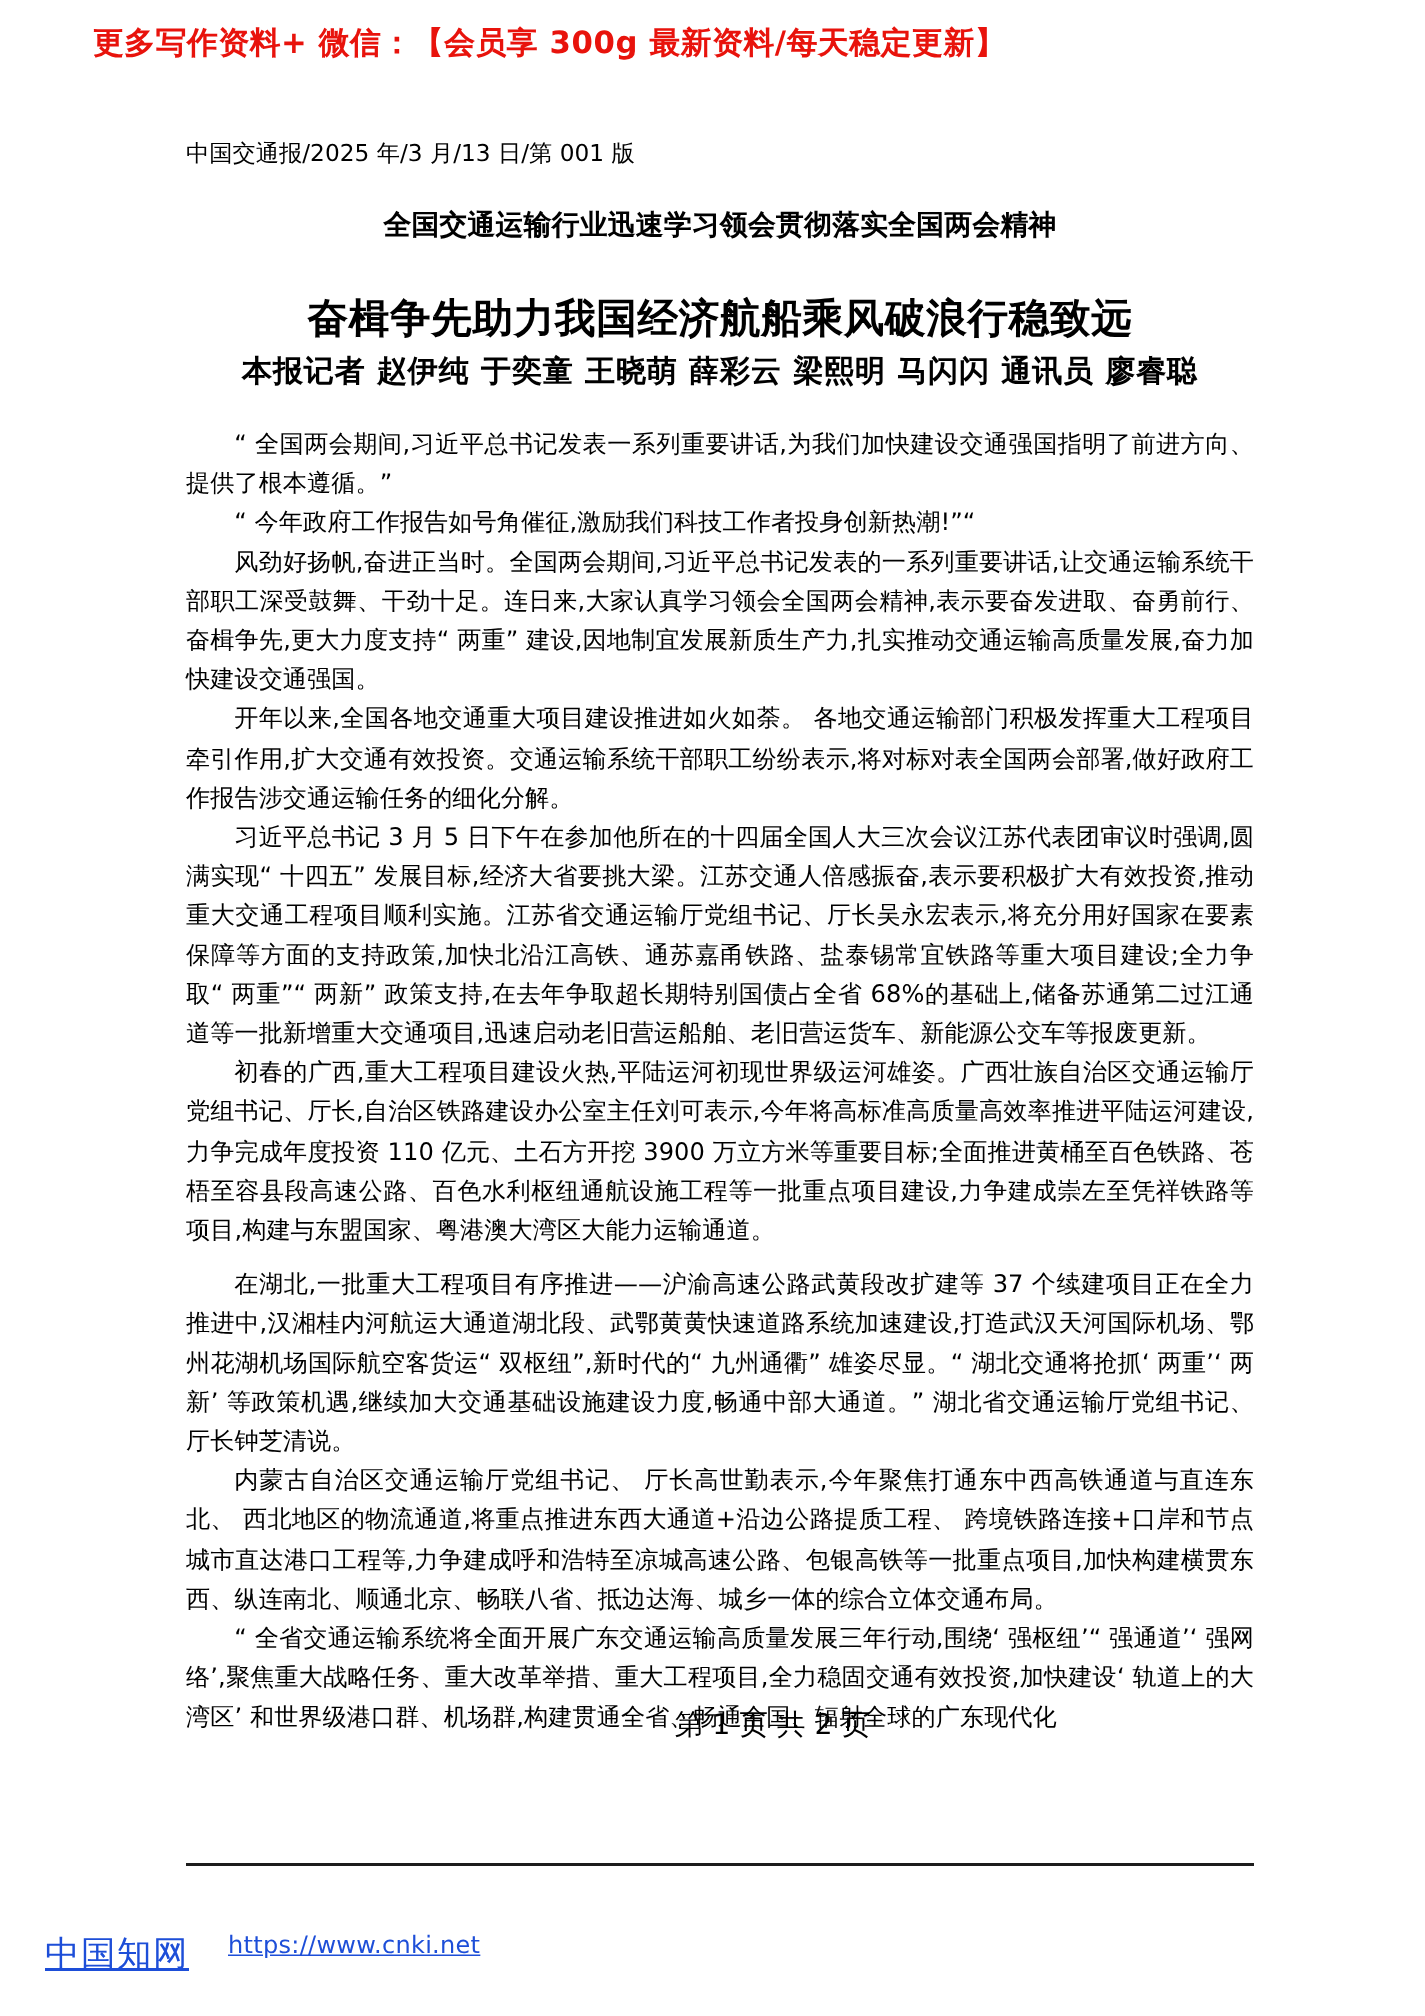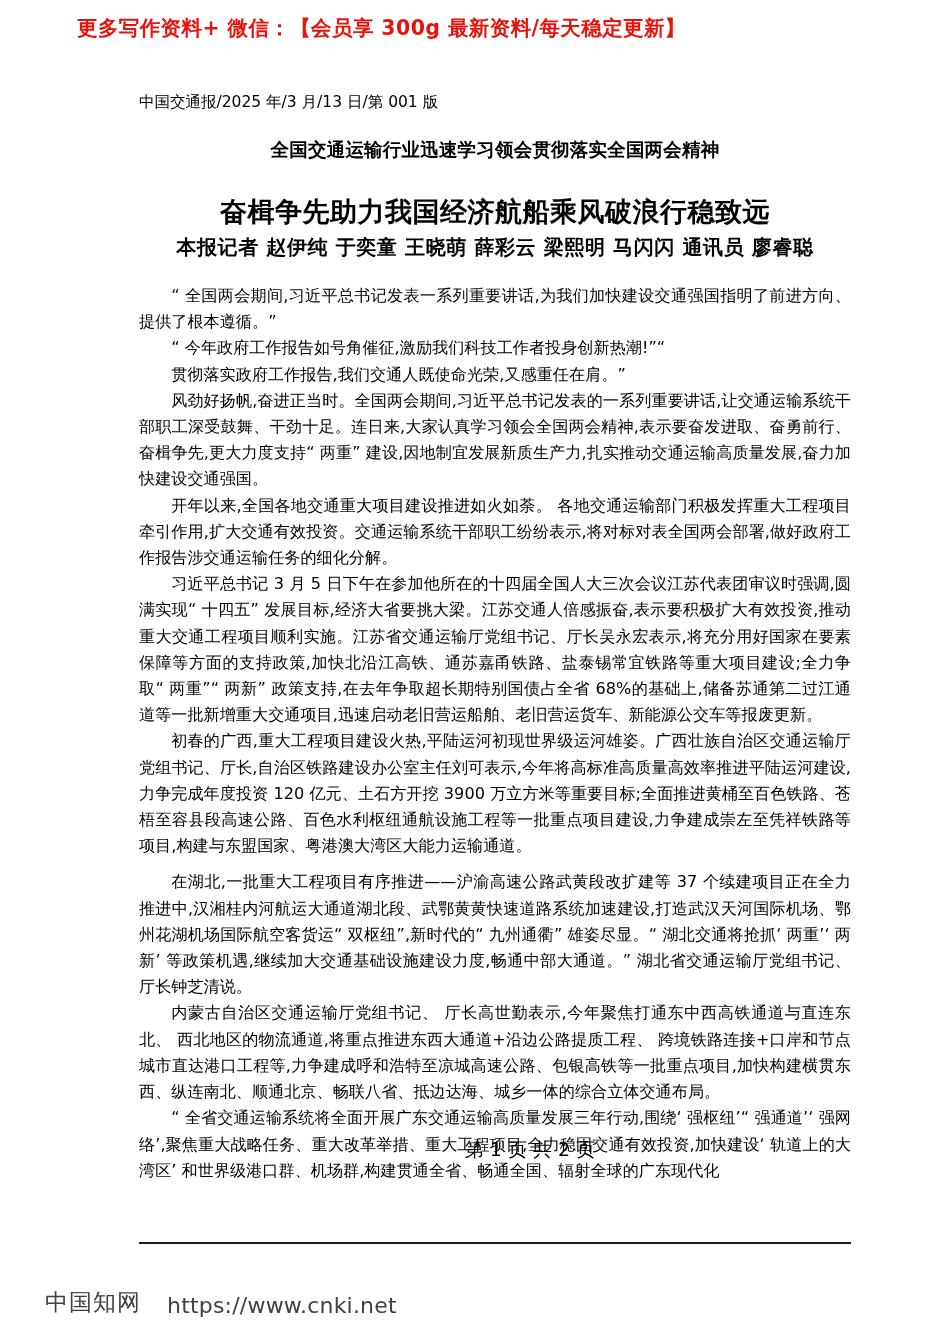--- a/index.html
+++ b/index.html
@@ -11,21 +11,21 @@
     width: 950px;
     height: 1344px;
     position: relative;
     font-family: "DejaVu Sans", "Liberation Sans", sans-serif;
     color: #000000;
     overflow: hidden;
   }
 
   .page {
     position: absolute;
-    top: 0; left: 15px;
+    top: 0; left: 0;
     width: 832px;
     height: 1344px;
   }
 
   
   .promo-banner {
     position: absolute;
     top: 14px;
     left: 62px;
     color: #e8130c;
@@ -129,31 +129,32 @@
     width: 712px;
     height: 2px;
     background: #1c1c1c;
   }
 
   .watermark {
     position: absolute;
     top: 1287px;
     left: 30px;
     display: flex;
-    align-items: flex-end;
+    align-items: flex-start;
     gap: 26px;
-    color: #404040;
+    color: #1d4ed8;
     white-space: nowrap;
+    text-decoration: underline;
   }
   .watermark .wm-name {
     font-size: 23px;
     letter-spacing: 1px;
   }
   .watermark .wm-url {
-    font-size: 22px;
+    font-size: 16px;
     letter-spacing: 0.2px;
   }
 </style>
 </head>
 <body>
 
 <div class="page">
 
   <div class="promo-banner">更多写作资料+ 微信：【会员享 300g 最新资料/每天稳定更新】</div>
 
@@ -163,25 +164,24 @@
 
     <div class="subtitle">全国交通运输行业迅速学习领会贯彻落实全国两会精神</div>
 
     <div class="main-title">奋楫争先助力我国经济航船乘风破浪行稳致远</div>
 
     <div class="byline">本报记者 赵伊纯 于奕童 王晓萌 薛彩云 梁熙明 马闪闪 通讯员 廖睿聪</div>
 
     <div class="body-text">
       <p>“ 全国两会期间,习近平总书记发表一系列重要讲话,为我们加快建设交通强国指明了前进方向、提供了根本遵循。”</p>
       <p>“ 今年政府工作报告如号角催征,激励我们科技工作者投身创新热潮!”“</p>
-      <p>贯彻落实政府工作报告,我们交通人既使命光荣,又感重任在肩。”</p>
       <p>风劲好扬帆,奋进正当时。全国两会期间,习近平总书记发表的一系列重要讲话,让交通运输系统干部职工深受鼓舞、干劲十足。连日来,大家认真学习领会全国两会精神,表示要奋发进取、奋勇前行、奋楫争先,更大力度支持“ 两重” 建设,因地制宜发展新质生产力,扎实推动交通运输高质量发展,奋力加快建设交通强国。</p>
       <p>开年以来,全国各地交通重大项目建设推进如火如荼。 各地交通运输部门积极发挥重大工程项目牵引作用,扩大交通有效投资。交通运输系统干部职工纷纷表示,将对标对表全国两会部署,做好政府工作报告涉交通运输任务的细化分解。</p>
       <p>习近平总书记 3 月 5 日下午在参加他所在的十四届全国人大三次会议江苏代表团审议时强调,圆满实现“ 十四五” 发展目标,经济大省要挑大梁。江苏交通人倍感振奋,表示要积极扩大有效投资,推动重大交通工程项目顺利实施。江苏省交通运输厅党组书记、厅长吴永宏表示,将充分用好国家在要素保障等方面的支持政策,加快北沿江高铁、通苏嘉甬铁路、盐泰锡常宜铁路等重大项目建设;全力争取“ 两重”“ 两新” 政策支持,在去年争取超长期特别国债占全省 68%的基础上,储备苏通第二过江通道等一批新增重大交通项目,迅速启动老旧营运船舶、老旧营运货车、新能源公交车等报废更新。</p>
-      <p>初春的广西,重大工程项目建设火热,平陆运河初现世界级运河雄姿。广西壮族自治区交通运输厅党组书记、厅长,自治区铁路建设办公室主任刘可表示,今年将高标准高质量高效率推进平陆运河建设,力争完成年度投资 120 亿元、土石方开挖 3900 万立方米等重要目标;全面推进黄桶至百色铁路、苍梧至容县段高速公路、百色水利枢纽通航设施工程等一批重点项目建设,力争建成崇左至凭祥铁路等项目,构建与东盟国家、粤港澳大湾区大能力运输通道。</p>
+      <p>初春的广西,重大工程项目建设火热,平陆运河初现世界级运河雄姿。广西壮族自治区交通运输厅党组书记、厅长,自治区铁路建设办公室主任刘可表示,今年将高标准高质量高效率推进平陆运河建设,力争完成年度投资 110 亿元、土石方开挖 3900 万立方米等重要目标;全面推进黄桶至百色铁路、苍梧至容县段高速公路、百色水利枢纽通航设施工程等一批重点项目建设,力争建成崇左至凭祥铁路等项目,构建与东盟国家、粤港澳大湾区大能力运输通道。</p>
       <p class="spaced-before">在湖北,一批重大工程项目有序推进——沪渝高速公路武黄段改扩建等 37 个续建项目正在全力推进中,汉湘桂内河航运大通道湖北段、武鄂黄黄快速道路系统加速建设,打造武汉天河国际机场、鄂州花湖机场国际航空客货运“ 双枢纽”,新时代的“ 九州通衢” 雄姿尽显。“ 湖北交通将抢抓‘ 两重’‘ 两新’ 等政策机遇,继续加大交通基础设施建设力度,畅通中部大通道。” 湖北省交通运输厅党组书记、厅长钟芝清说。</p>
       <p>内蒙古自治区交通运输厅党组书记、 厅长高世勤表示,今年聚焦打通东中西高铁通道与直连东北、 西北地区的物流通道,将重点推进东西大通道+沿边公路提质工程、 跨境铁路连接+口岸和节点城市直达港口工程等,力争建成呼和浩特至凉城高速公路、包银高铁等一批重点项目,加快构建横贯东西、纵连南北、顺通北京、畅联八省、抵边达海、城乡一体的综合立体交通布局。</p>
       <p>“ 全省交通运输系统将全面开展广东交通运输高质量发展三年行动,围绕‘ 强枢纽’“ 强通道’‘ 强网络’,聚焦重大战略任务、重大改革举措、重大工程项目,全力稳固交通有效投资,加快建设‘ 轨道上的大湾区’ 和世界级港口群、机场群,构建贯通全省、畅通全国、辐射全球的广东现代化</p>
     </div>
 
     <div class="page-footer">
       <span class="pf-inner">第 1 页 共 2 页</span>
     </div>
 
   </div>

